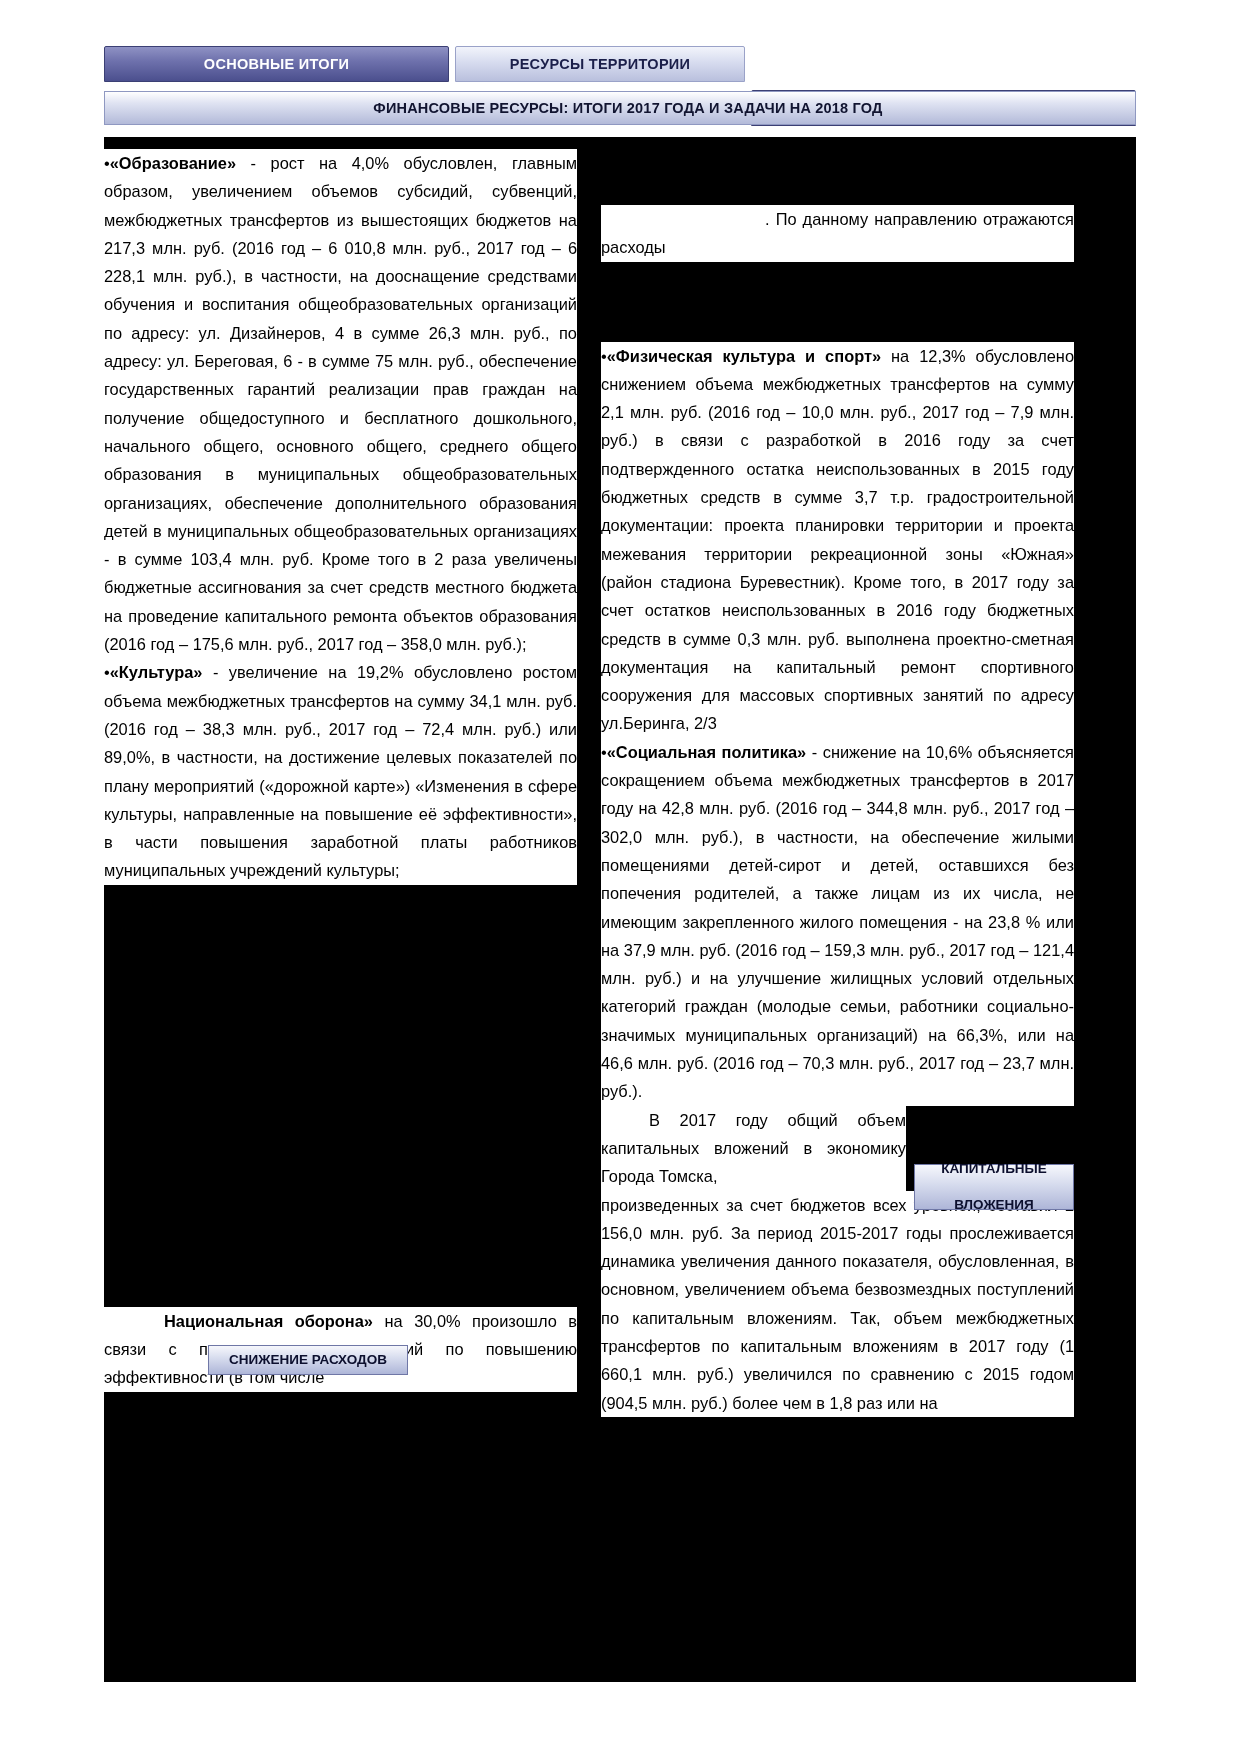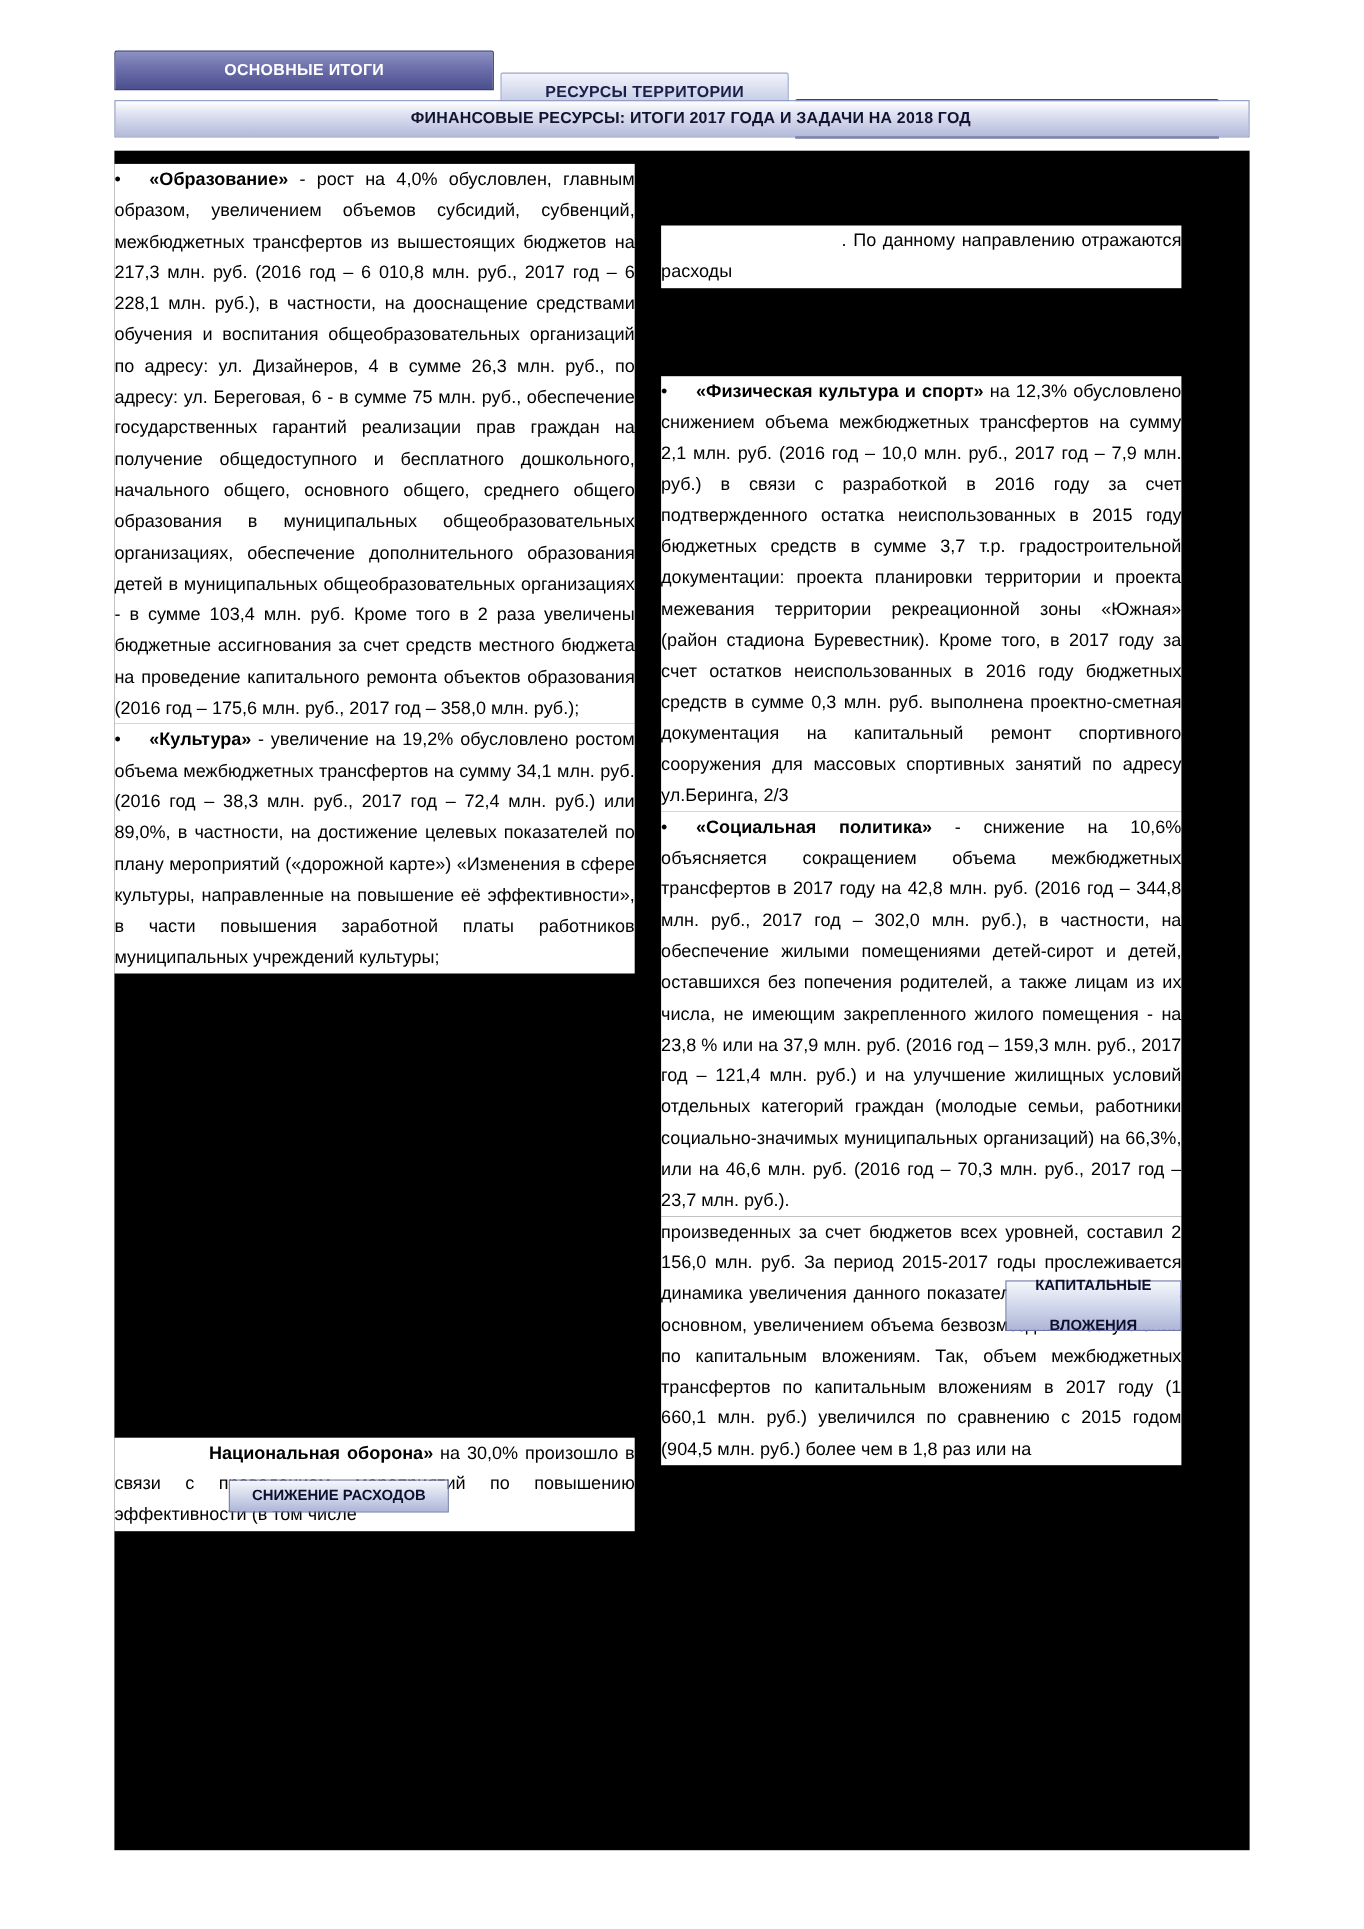--- a/index.html
+++ b/index.html
@@ -44,26 +44,25 @@
     border-radius: 2px 2px 0 0;
     box-sizing: border-box;
   }
   .tab-1 {
     width: 345px;
     background: linear-gradient(to bottom, #8f92c4 0%, #6f72ad 40%, #4b4f8e 100%);
     border: 1px solid #3b3f74;
     text-align: right;
   }
   .tab-2 {
-    width: 262px;
+    width: 290px;
     margin-left: 6px;
     background: linear-gradient(to bottom, #f2f4fb 0%, #d7dcef 45%, #b9c0dd 100%);
     color: #1b1f4a;
     border: 1px solid #9aa2c8;
-    margin-top: 20px;
   }
   .tab-3 {
     width: 385px;
     margin-left: 6px;
     background: linear-gradient(to bottom, #8f92c4 0%, #6f72ad 40%, #4b4f8e 100%);
     border: 1px solid #3b3f74;
     margin-top: 44px;
   }
 
   
@@ -102,21 +101,20 @@
   .col {
     position: absolute;
     top: 0;
     width: 473px;
     color: #000000;
   }
   .col-left  { left: 0px; }
   .col-right { left: 497px; }
   .b {
     font-weight: bold;
-    margin-left: 26px;
   }
 
   
   .bpara {
     background: #ffffff;
     font-size: 16.4px;
     line-height: 28.3px;
     text-align: justify;
     color: #000;
   }
@@ -205,20 +203,23 @@
       <div style="height:80px;"></div>
 
       <div class="bpara">
         <span class="dot">•</span><span class="b">«Физическая культура и спорт»</span><span> на 12,3% обусловлено снижением объема межбюджетных трансфертов на сумму 2,1 млн. руб. (2016 год – 10,0 млн. руб., 2017 год – 7,9 млн. руб.) в связи с разработкой в 2016 году за счет подтвержденного остатка неиспользованных в 2015 году бюджетных средств в сумме 3,7 т.р. градостроительной документации: проекта планировки территории и проекта межевания территории рекреационной зоны «Южная» (район стадиона Буревестник). Кроме того, в 2017 году за счет остатков неиспользованных в 2016 году бюджетных средств в сумме 0,3 млн. руб. выполнена проектно-сметная документация на капитальный ремонт спортивного сооружения для массовых спортивных занятий по адресу ул.Беринга, 2/3</span>
       </div>
 
       <div class="bpara">
         <span class="dot">•</span><span class="b">«Социальная политика»</span><span> - снижение на 10,6% объясняется сокращением объема межбюджетных трансфертов в 2017 году на 42,8 млн. руб. (2016 год – 344,8 млн. руб., 2017 год – 302,0 млн. руб.), в частности, на обеспечение жилыми помещениями детей-сирот и детей, оставшихся без попечения родителей, а также лицам из их числа, не имеющим закрепленного жилого помещения - на 23,8 % или на 37,9 млн. руб. (2016 год – 159,3 млн. руб., 2017 год – 121,4 млн. руб.) и на улучшение жилищных условий отдельных категорий граждан (молодые семьи, работники социально-значимых муниципальных организаций) на 66,3%, или на 46,6 млн. руб. (2016 год – 70,3 млн. руб., 2017 год – 23,7 млн. руб.).</span>
       </div>
 
+      <div class="bpara" style="width:305px;">
+        <span style="display:inline-block;width:48px;"></span><span>В 2017 году общий объем капитальных вложений в экономику Города Томска,</span>
+      </div>
 
       <div class="bpara">
         <span>произведенных за счет бюджетов всех уровней, составил 2 156,0 млн. руб. За период 2015-2017 годы прослеживается динамика увеличения данного показателя, обусловленная, в основном, увеличением объема безвозмездных поступлений по капитальным вложениям. Так, объем межбюджетных трансфертов по капитальным вложениям в 2017 году (1 660,1 млн. руб.) увеличился по сравнению с 2015 годом (904,5 млн. руб.) более чем в 1,8 раз или на</span>
       </div>
     </div>
 
     <div class="badge badge-kv">
       <span>КАПИТАЛЬНЫЕ</span>
       <span>ВЛОЖЕНИЯ</span>
     </div>

